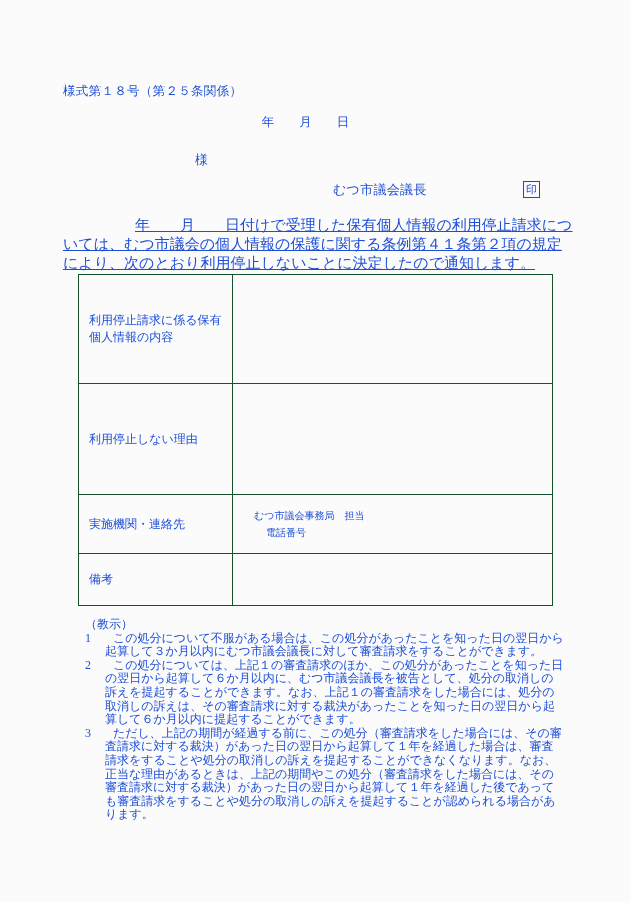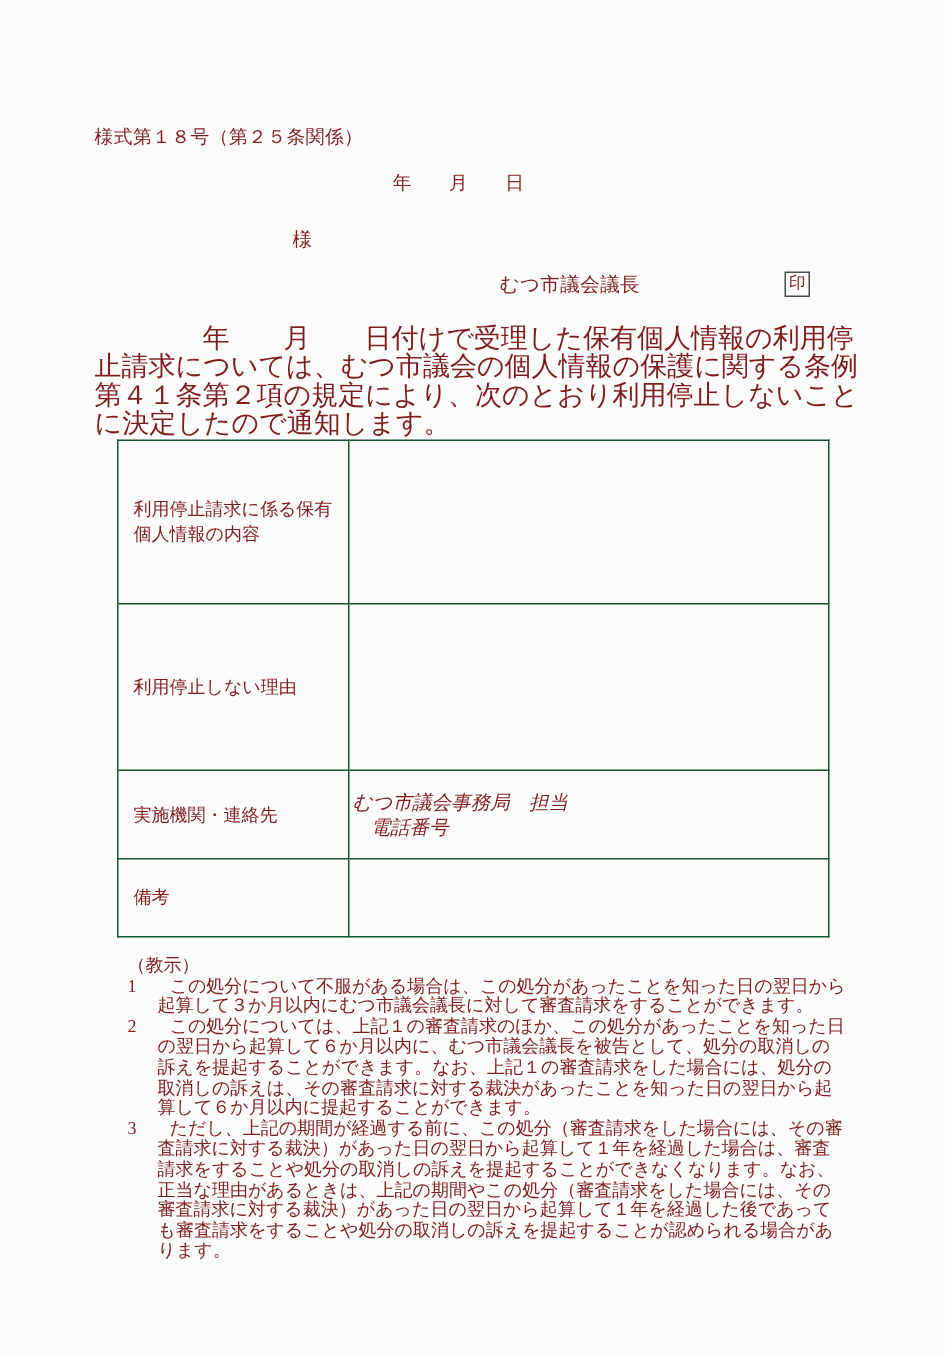--- a/index.html
+++ b/index.html
@@ -2,21 +2,21 @@
 <html lang="ja"><head>
 <meta charset="utf-8">
 <style>
   html, body { margin: 0; padding: 0; }
   .page {
     position: relative;
     width: 630px;
     height: 903px;
     box-sizing: border-box;
     background: #fbfbfb;
-    color: #7f1d1d;
+    color: #1d4ed8;
     padding: 84px 65px 0 63px;
     font-family: "Liberation Serif", "DejaVu Serif", serif;
     overflow: hidden;
   }
   .form-number {
     font-size: 12.5px;
     line-height: 14px;
     letter-spacing: 0.3px;
   }
   .doc-title {
@@ -55,47 +55,47 @@
     height: 15px;
     border: 1px solid #4a4a4a;
     font-size: 11px;
     line-height: 15px;
     text-align: center;
     letter-spacing: 0;
   }
   .body-para {
     margin-top: 19px;
     margin-right: -10px;
-    font-size: 18px;
+    font-size: 15px;
     line-height: 19px;
     text-indent: 72px;
+    text-decoration: underline;
   }
   .info-table {
     margin-top: 1px;
     margin-left: 15px;
     width: 475px;
     border-collapse: collapse;
     table-layout: fixed;
   }
   .info-table td {
     border: 1px solid #14532d;
     vertical-align: middle;
     overflow: hidden;
   }
   .cell-label {
     width: 143px;
     padding: 0 0 0 10px;
     font-size: 12px;
     line-height: 17px;
   }
   .cell-value {
-    padding: 0 4px 0 2px;
-    font-size: 13px;
+    padding: 0 4px 0 21px;
+    font-size: 10px;
     line-height: 17px;
-    font-style: italic;
   }
   tr.r1 { height: 109px; }
   tr.r2 { height: 111px; }
   tr.r3 { height: 59px; }
   tr.r4 { height: 52px; }
   .value-line2 { padding-left: 12px; }
   .notes {
     margin-top: 12px;
     font-size: 12px;
     line-height: 13.6px;

